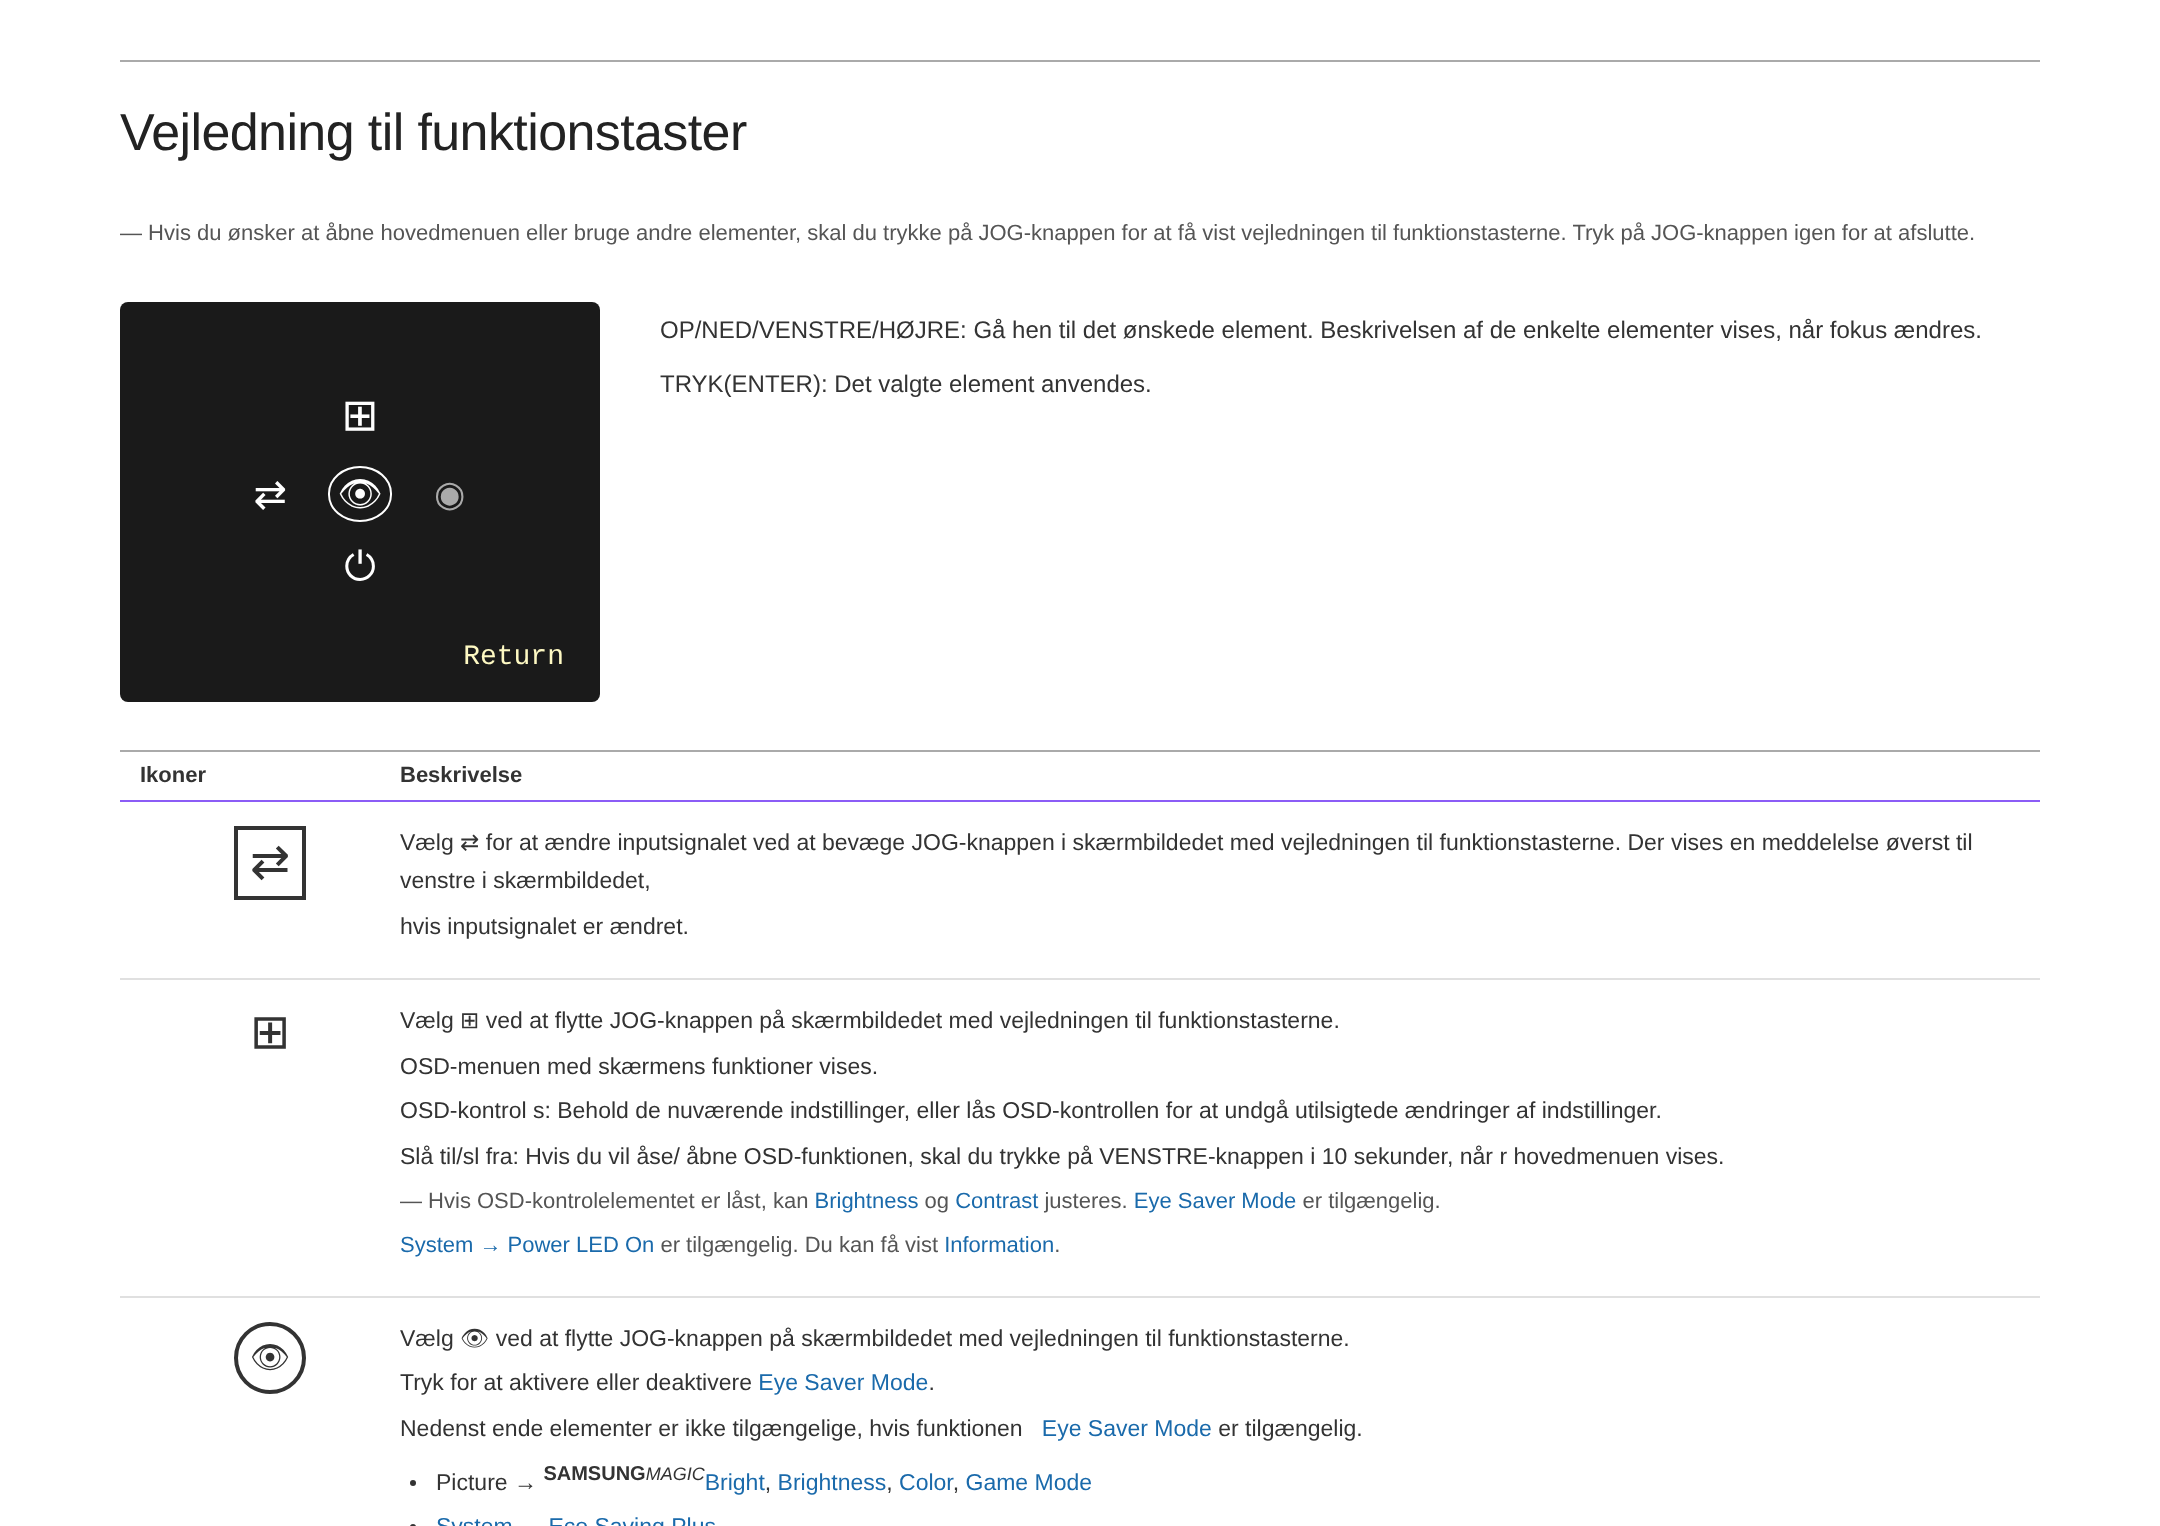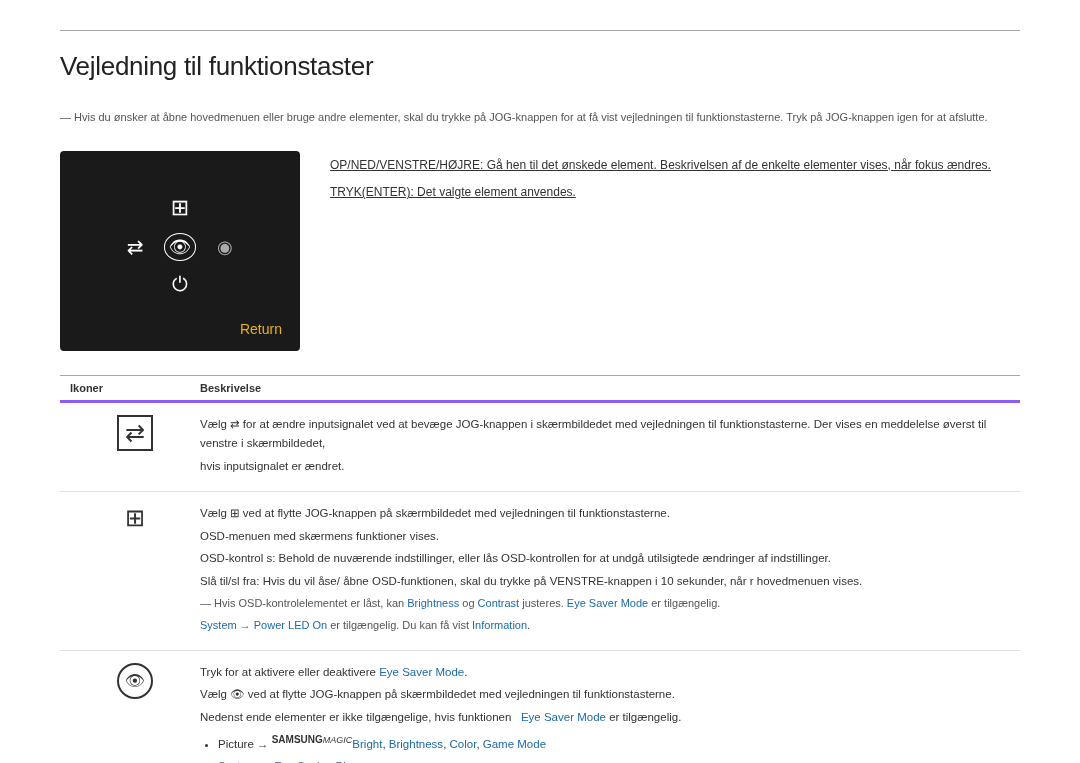--- a/index.html
+++ b/index.html
@@ -69,48 +69,48 @@
       justify-content: center;
       color: #fff;
       font-size: 20px;
     }
 
     .monitor-icon-cell.empty {
       visibility: hidden;
     }
 
     .monitor-label {
-      color: #eab308;
+      color: #fef9c3;
       font-size: 14px;
       position: absolute;
       bottom: 14px;
       right: 18px;
+      font-family: Liberation Mono, monospace;
     }
 
     .right-description {
       flex: 1;
       padding-top: 4px;
     }
 
     .right-description p {
       font-size: 12px;
       color: #333;
       line-height: 1.8;
       margin-bottom: 6px;
-      text-decoration: underline;
     }
 
     .table-section {
       border-top: 1.5px solid #aaa;
       margin-top: 10px;
     }
 
     .table-header-row {
       display: flex;
-      border-bottom: 3px solid #8b5cf6;
+      border-bottom: 1px solid #8b5cf6;
       padding: 6px 0;
     }
 
     .col-icon {
       width: 140px;
       min-width: 140px;
       font-size: 11px;
       font-weight: bold;
       color: #333;
       padding-left: 10px;
@@ -253,22 +253,22 @@
       </div>
     </div>
 
     <div class="table-row">
       <div class="icon-cell">
         <span style="font-size:24px; border:2px solid #333; border-radius:50%; padding:3px 5px; display:inline-flex; align-items:center; justify-content:center; width:36px; height:36px;">
           <span style="font-size:16px;">👁</span>
         </span>
       </div>
       <div class="desc-cell">
+        <p>Vælg 👁 ved at flytte JOG-knappen på skærmbildedet med vejledningen til funktionstasterne.</p>
         <p>Tryk for at aktivere eller deaktivere <span class="link-blue">Eye Saver Mode</span>.</p>
-        <p>Vælg 👁 ved at flytte JOG-knappen på skærmbildedet med vejledningen til funktionstasterne.</p>
         <p>Nedenst ende elementer er ikke tilgængelige, hvis funktionen &nbsp;&nbsp;<span class="link-blue">Eye Saver Mode</span> er tilgængelig.</p>
         <ul class="bullet-list">
           <li>Picture <span class="arrow">→</span> <span style="font-size:10px; vertical-align:super; font-weight:bold;">SAMSUNG</span><span style="font-size:9px; vertical-align:super; font-style:italic;">MAGIC</span><span class="link-blue">Bright</span>, <span class="link-blue">Brightness</span>, <span class="link-blue">Color</span>, <span class="link-blue">Game Mode</span></li>
           <li><span class="link-blue">System → Eco Saving Plus</span></li>
         </ul>
       </div>
     </div>
 
   </div>
 

